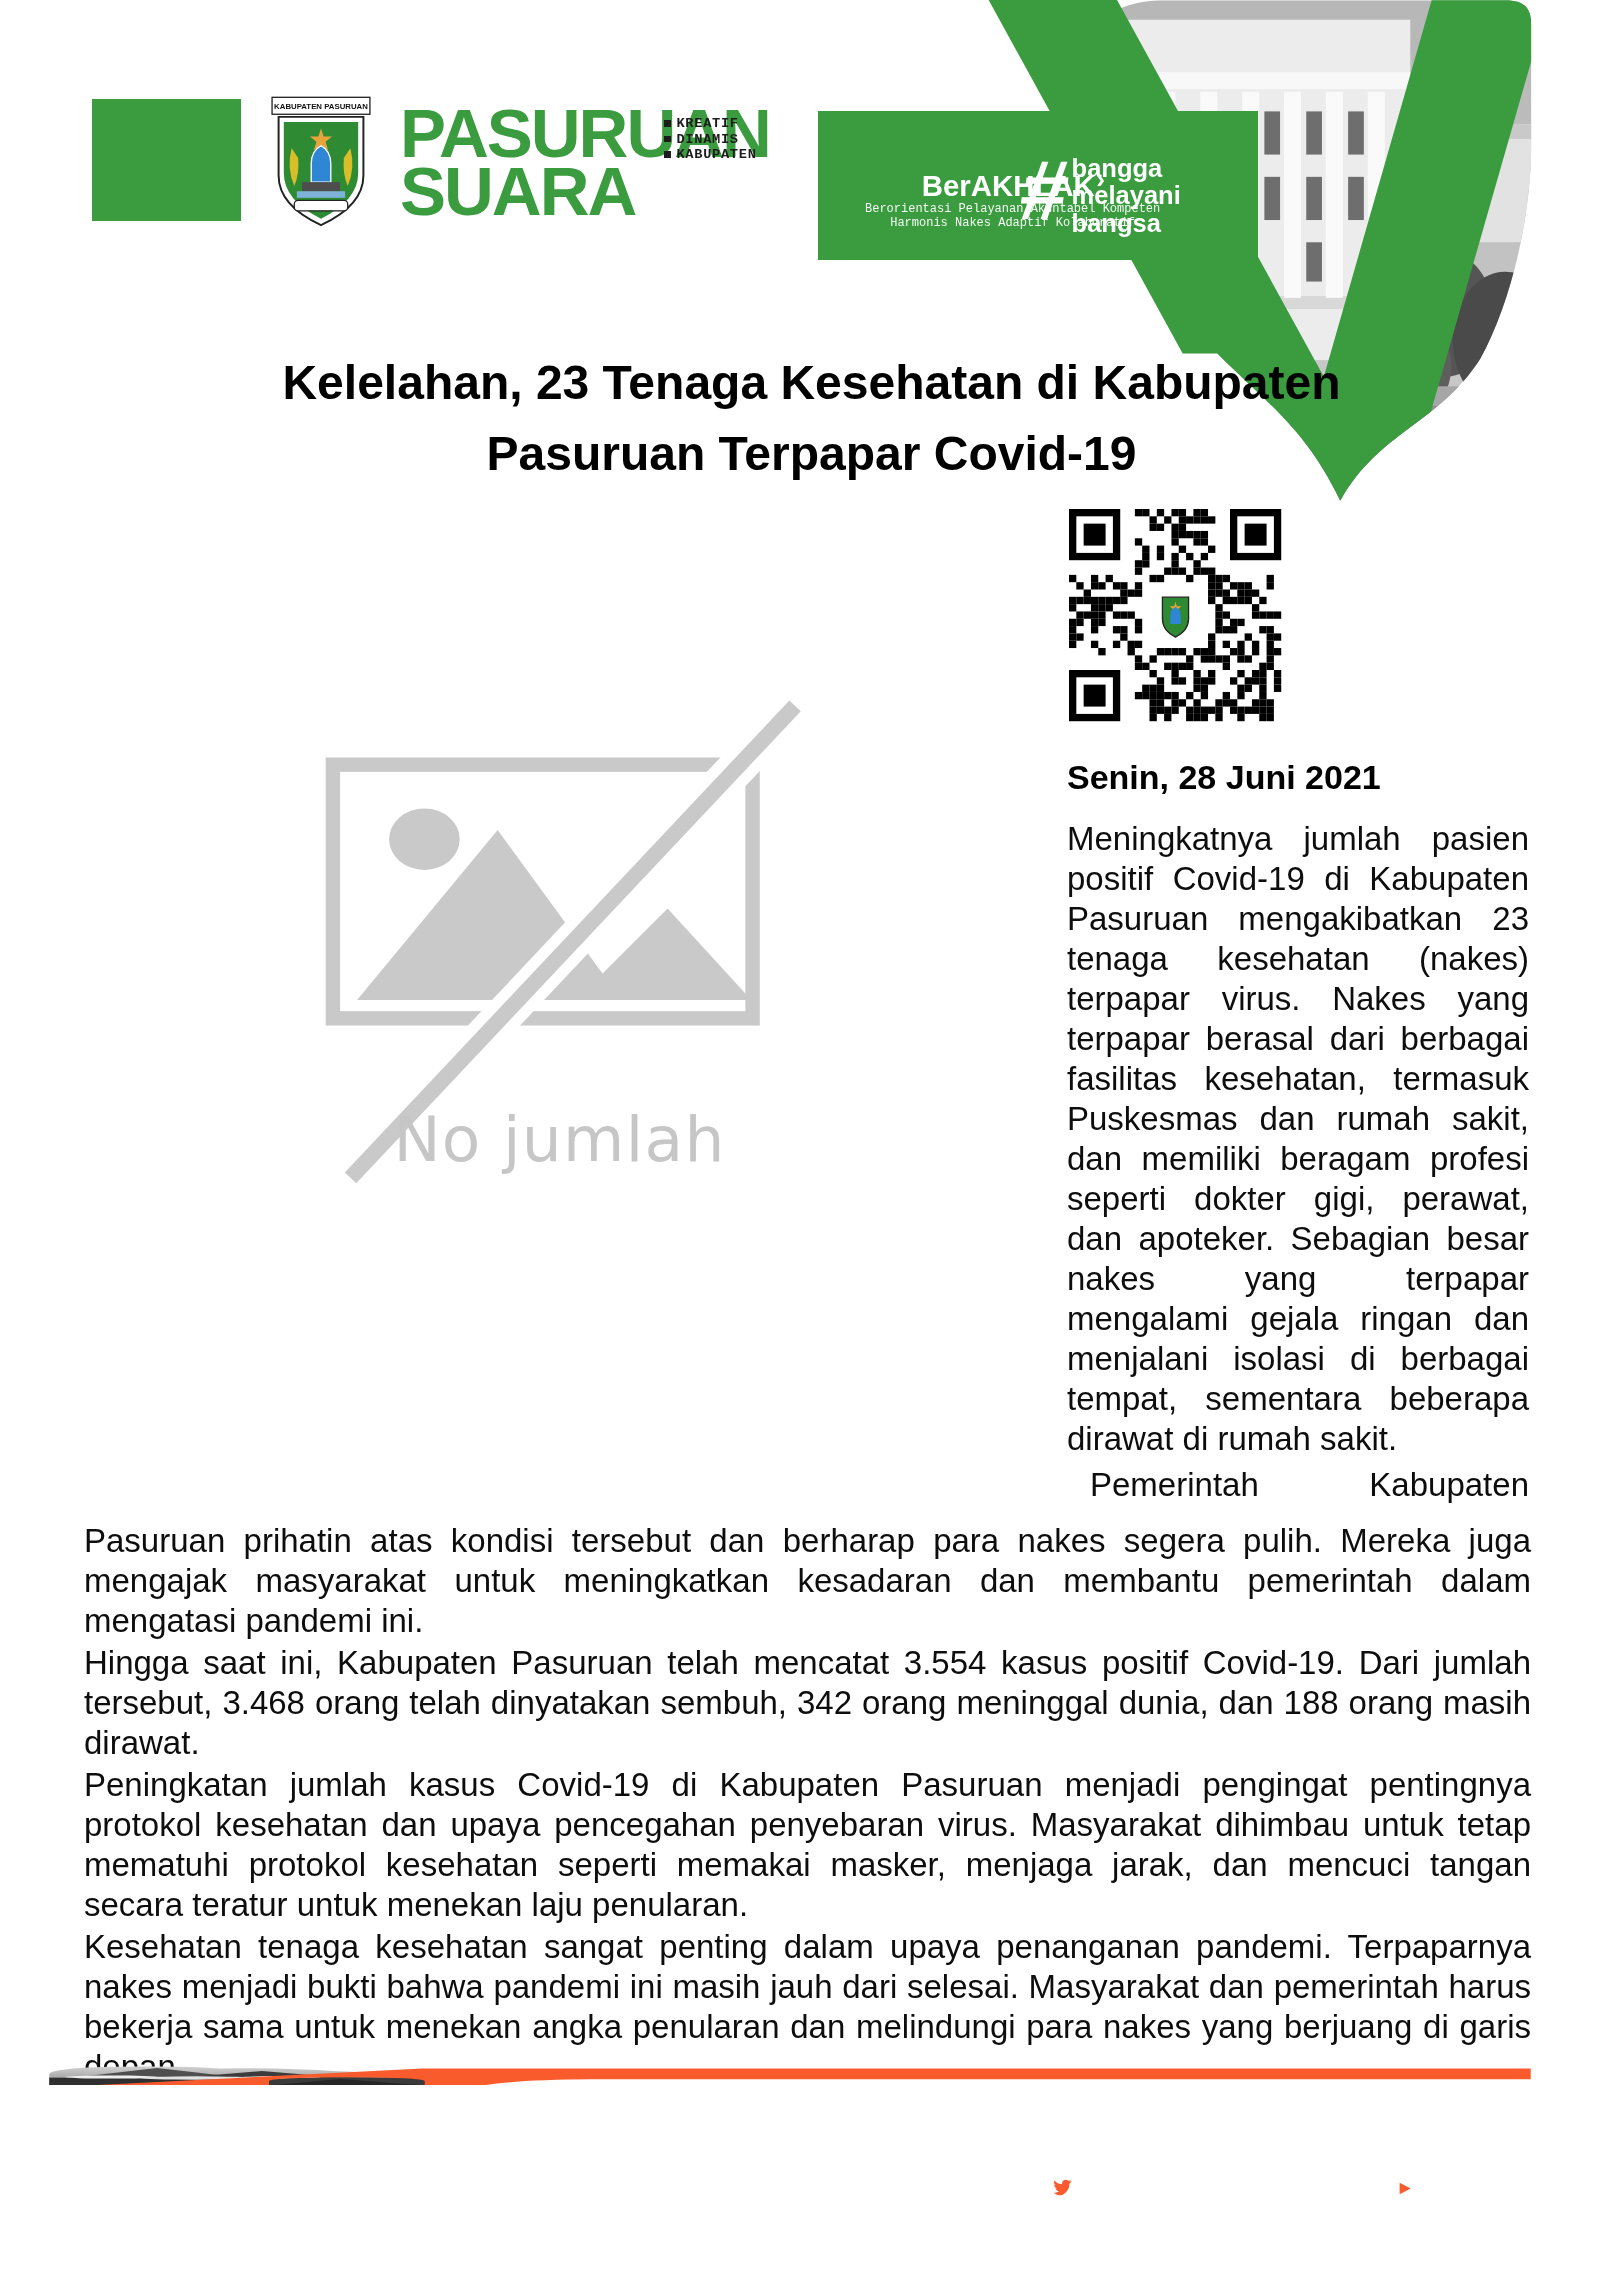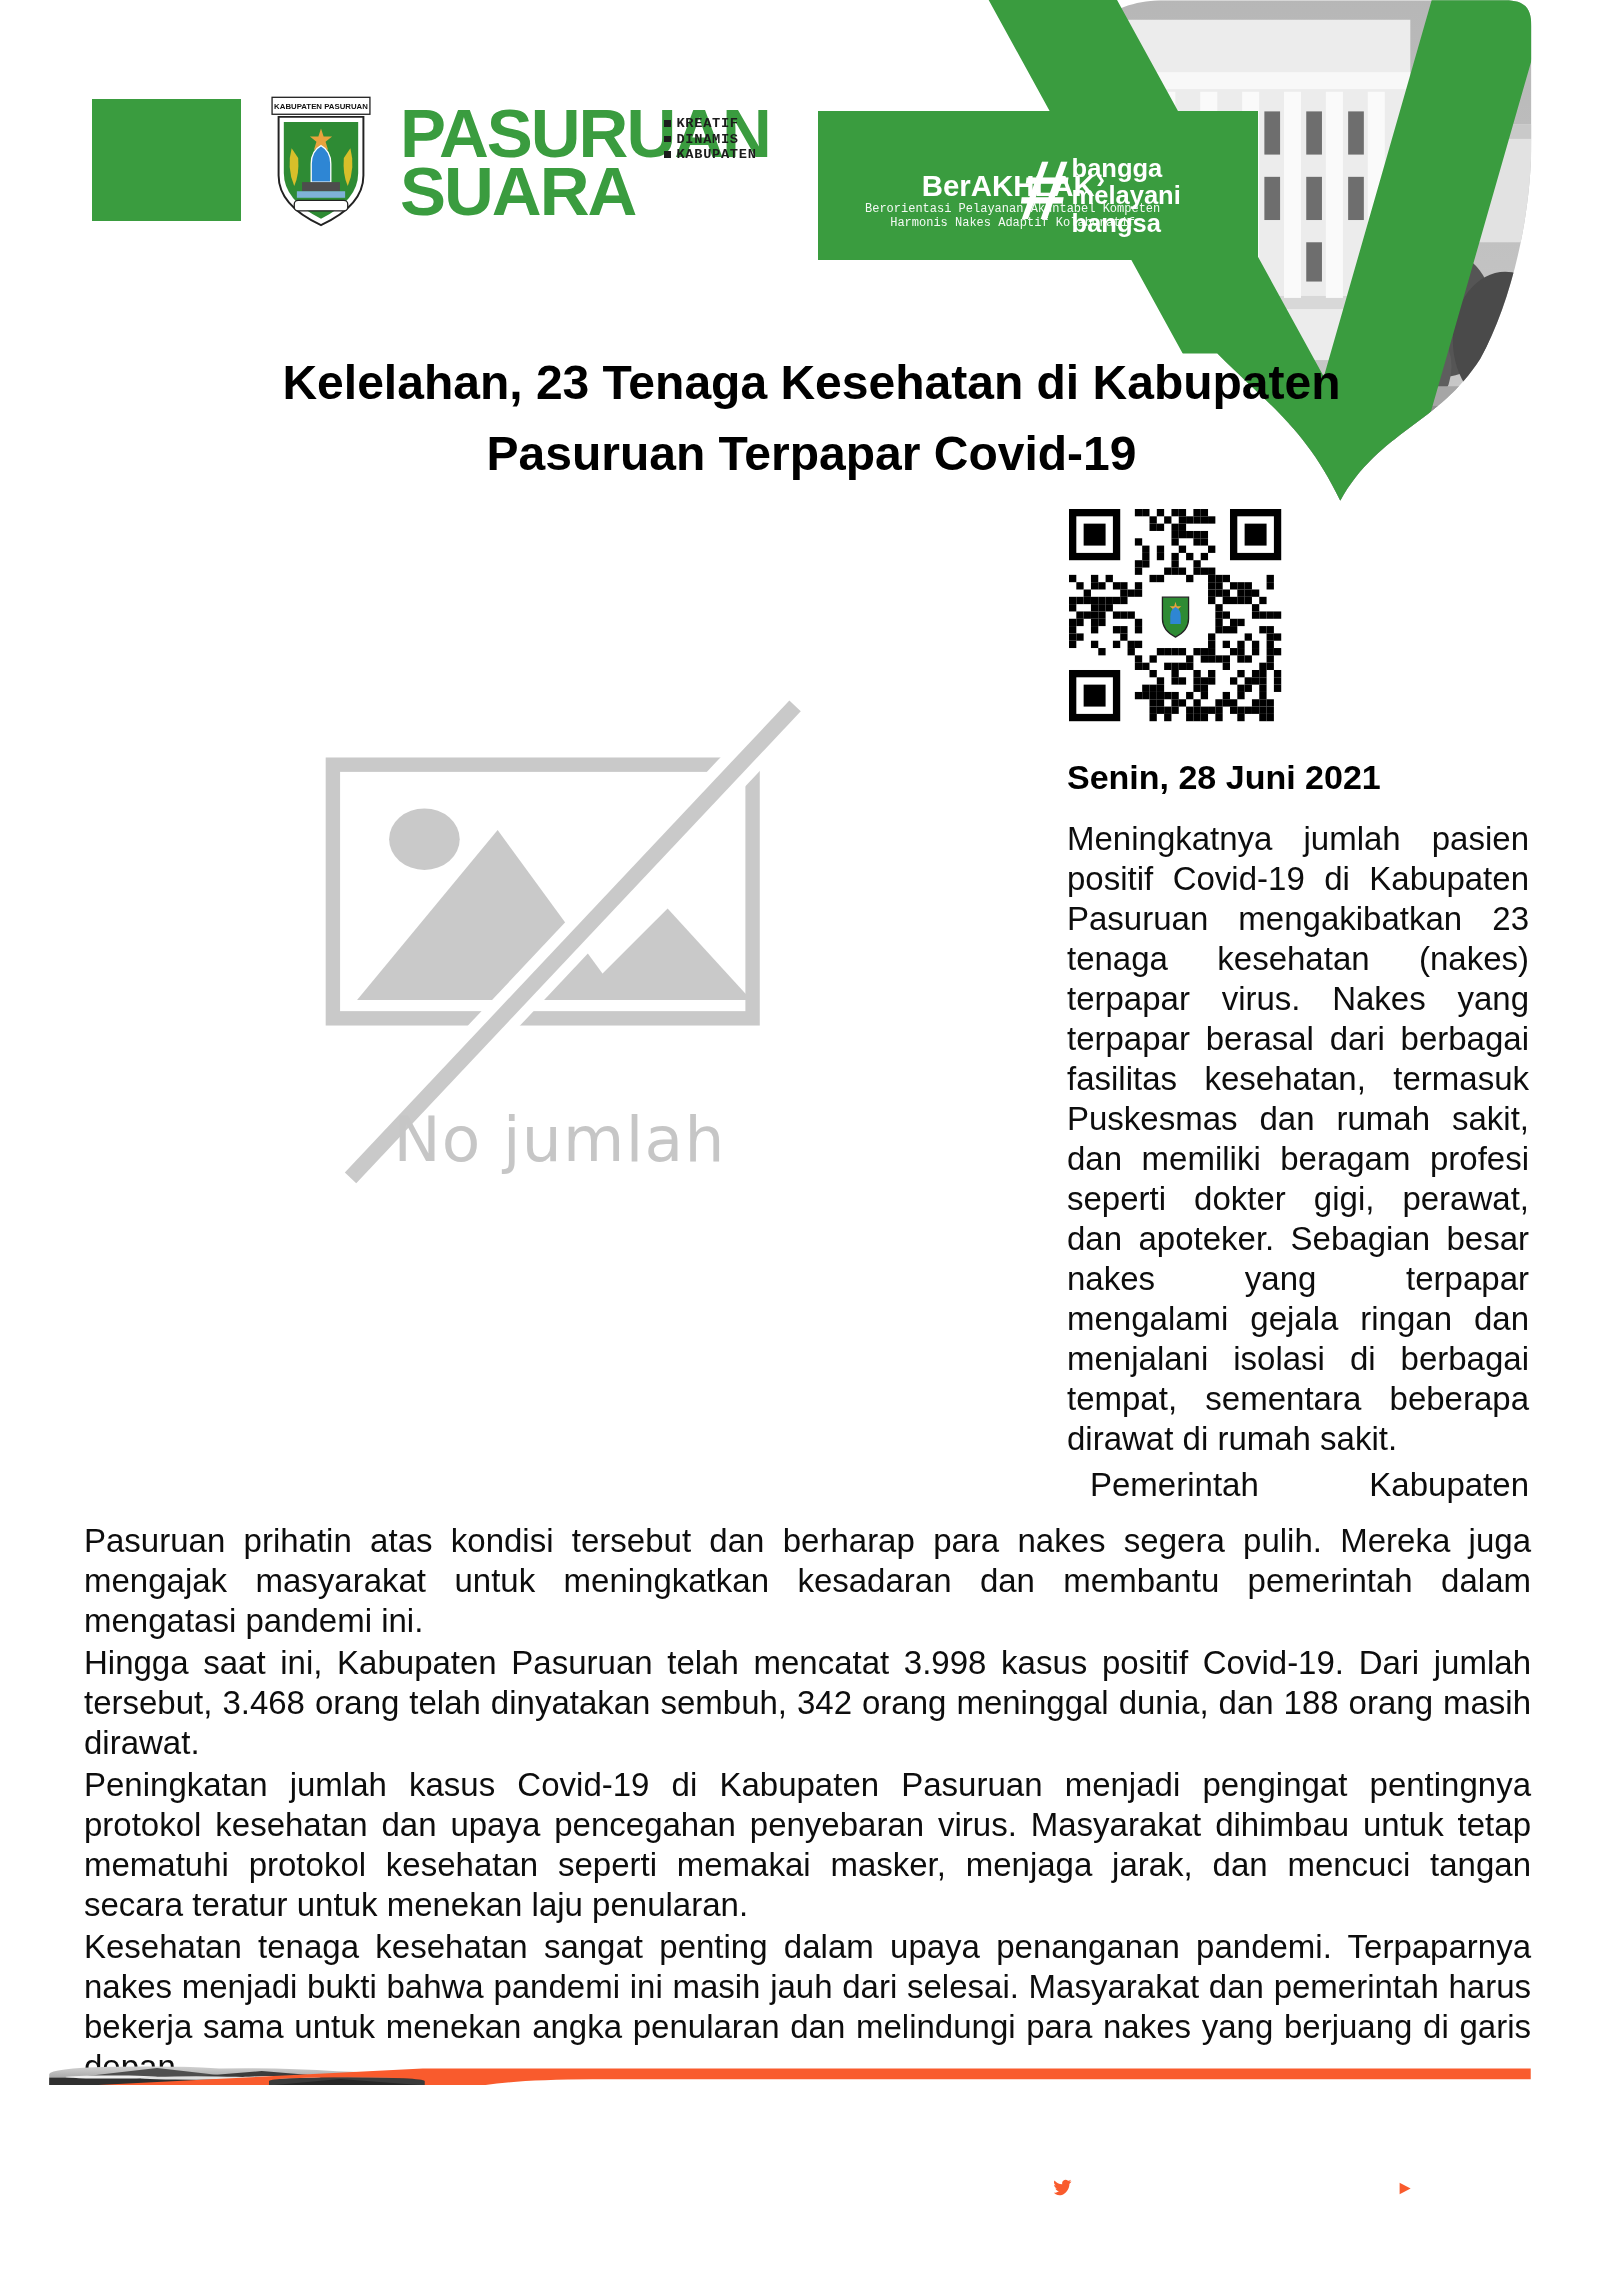--- a/index.html
+++ b/index.html
@@ -464,21 +464,21 @@
     <ellipse cx="228" cy="242" rx="54" ry="47" fill="#c9c9c9"></ellipse>
     <polygon points="125,488 340,228 530,488" fill="#c9c9c9"></polygon>
     <polygon points="460,488 600,348 728,488" fill="#c9c9c9"></polygon>
     <line x1="115" y1="760" x2="795" y2="38" stroke="#ffffff" stroke-width="58"></line>
     <line x1="115" y1="760" x2="795" y2="38" stroke="#c9c9c9" stroke-width="24"></line>
   </svg>
   <div class="abs" id="noimage-label">No jumlah</div>
 
   <div class="abs" id="fulltext">
     <p class="bodytext">Pasuruan prihatin atas kondisi tersebut dan berharap para nakes segera pulih. Mereka juga mengajak masyarakat untuk meningkatkan kesadaran dan membantu pemerintah dalam mengatasi pandemi ini.</p>
-    <p class="bodytext">Hingga saat ini, Kabupaten Pasuruan telah mencatat 3.998 kasus positif Covid-19. Dari jumlah tersebut, 3.468 orang telah dinyatakan sembuh, 342 orang meninggal dunia, dan 188 orang masih dirawat.</p>
+    <p class="bodytext">Hingga saat ini, Kabupaten Pasuruan telah mencatat 3.554 kasus positif Covid-19. Dari jumlah tersebut, 3.468 orang telah dinyatakan sembuh, 342 orang meninggal dunia, dan 188 orang masih dirawat.</p>
     <p class="bodytext">Peningkatan jumlah kasus Covid-19 di Kabupaten Pasuruan menjadi pengingat pentingnya protokol kesehatan dan upaya pencegahan penyebaran virus. Masyarakat dihimbau untuk tetap mematuhi protokol kesehatan seperti memakai masker, menjaga jarak, dan mencuci tangan secara teratur untuk menekan laju penularan.</p>
     <p class="bodytext">Kesehatan tenaga kesehatan sangat penting dalam upaya penanganan pandemi. Terpaparnya nakes menjadi bukti bahwa pandemi ini masih jauh dari selesai. Masyarakat dan pemerintah harus bekerja sama untuk menekan angka penularan dan melindungi para nakes yang berjuang di garis depan.</p>
   </div>
 
   <svg class="abs" style="left:0;top:2061px" width="1623" height="234" viewBox="0 3150 2480 3508" preserveAspectRatio="none">
     <defs>
       <linearGradient id="mtn" x1="0" y1="0" x2="0" y2="1">
         <stop offset="0" stop-color="#d6d6d6"></stop>
           <stop offset="1" stop-color="#8f8f8f"></stop>
       </linearGradient>

